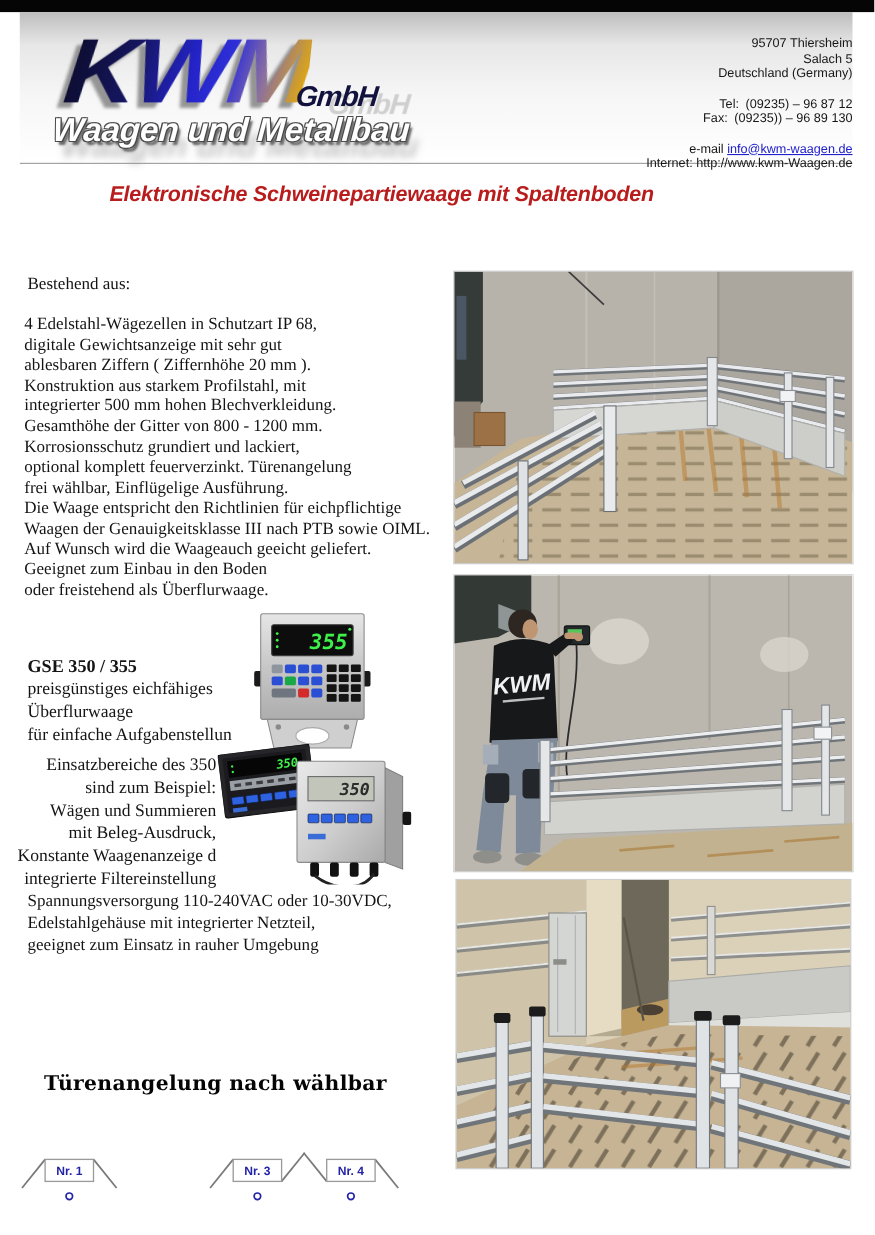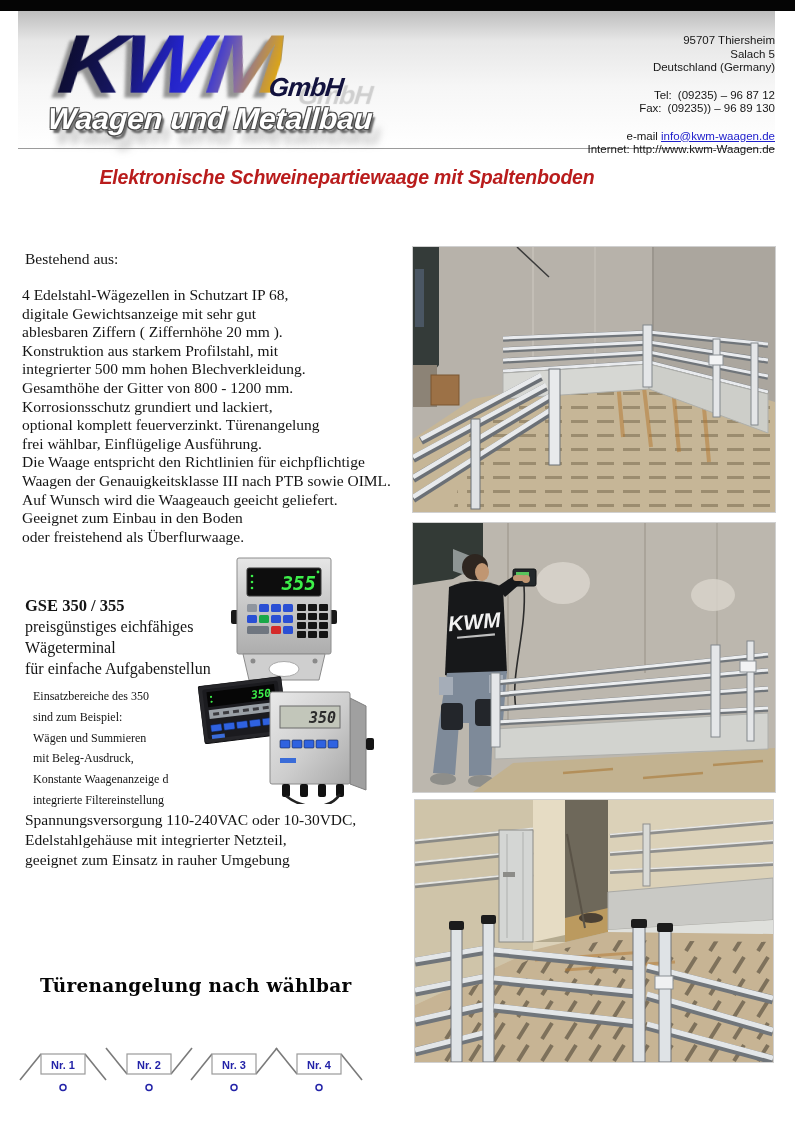--- a/index.html
+++ b/index.html
@@ -35,21 +35,21 @@
   
   .page-title{left:27px;top:166px;width:640px;text-align:center;
     font:italic 900 19.5px "Liberation Sans",sans-serif;color:#b91c1c;letter-spacing:-0.2px;}
 
   
   .serif{font-family:"Liberation Serif",serif;color:#141414;}
   .lead{left:25px;top:250px;font-size:15.5px;}
   .mainblock{left:22px;top:286px;font-size:15.5px;line-height:18.6px;white-space:pre;}
   .gse-head{left:25px;top:596px;font-size:16.5px;font-weight:bold;}
   .gse-lines{left:25px;top:617px;font-size:16px;line-height:20.8px;white-space:pre;}
-  .einsatz-lines{left:33px;top:686px;font-size:12px;line-height:20.8px;white-space:pre;}
+  .einsatz-lines{left:16px;top:686px;font-size:16px;line-height:20.8px;white-space:pre;text-align:right;}
   .merkmale-lines{left:25px;top:810px;font-size:15.5px;line-height:20px;white-space:pre;}
 
   
   .doors-head{left:40px;top:975px;font:bold 18.5px "DejaVu Serif",serif;color:#050505;letter-spacing:0.3px;}
   .doors-row{left:0;top:1044px;width:637px;height:58px;}
   .door{position:absolute;top:0;}
 
   
   .photo{box-shadow:0 0 0 1px rgba(120,120,120,0.35);}
 </style>
@@ -80,21 +80,21 @@
     <div><span>e-mail </span><a href="#">info@kwm-waagen.de</a></div>
     <div>Internet: http://www.kwm-Waagen.de</div>
   </div>
 </div>
 
 <div class="abs page-title">Elektronische Schweinepartiewaage mit Spaltenboden</div>
 
 <div class="abs serif lead">Bestehend aus:</div>
 <div class="abs serif mainblock"><div>4 Edelstahl-Wägezellen in Schutzart IP 68,</div><div>digitale Gewichtsanzeige mit sehr gut</div><div>ablesbaren Ziffern ( Ziffernhöhe 20 mm ).</div><div>Konstruktion aus starkem Profilstahl, mit</div><div>integrierter 500 mm hohen Blechverkleidung.</div><div>Gesamthöhe der Gitter von 800 - 1200 mm.</div><div>Korrosionsschutz grundiert und lackiert,</div><div>optional komplett feuerverzinkt. Türenangelung</div><div>frei wählbar, Einflügelige Ausführung.</div><div>Die Waage entspricht den Richtlinien für eichpflichtige</div><div>Waagen der Genauigkeitsklasse III nach PTB sowie OIML.</div><div>Auf Wunsch wird die Waageauch geeicht geliefert.</div><div>Geeignet zum Einbau in den Boden</div><div>oder freistehend als Überflurwaage.</div></div>
 <div class="abs serif gse-head">GSE 350 / 355</div>
-<div class="abs serif gse-lines"><div>preisgünstiges eichfähiges</div><div>Wägeterminal</div><div>für einfache Aufgabenstellun</div></div>
+<div class="abs serif gse-lines"><div>preisgünstiges eichfähiges</div><div>Überflurwaage</div><div>für einfache Aufgabenstellun</div></div>
 <div class="abs serif einsatz-lines"><div>Einsatzbereiche des 350</div><div>sind zum Beispiel:</div><div>Wägen und Summieren</div><div>mit Beleg-Ausdruck,</div><div>Konstante Waagenanzeige d</div><div>integrierte Filtereinstellung</div></div>
 <div class="abs serif merkmale-lines"><div>Spannungsversorgung 110-240VAC oder 10-30VDC,</div><div>Edelstahlgehäuse mit integrierter Netzteil,</div><div>geeignet zum Einsatz in rauher Umgebung</div></div>
 
 <svg class="abs" style="left:231px;top:556px;" width="106" height="126" viewBox="0 0 106 126">
   <defs>
     <linearGradient id="steel1" x1="0" y1="0" x2="0" y2="1">
       <stop offset="0" stop-color="#e6e6e6"></stop>
         <stop offset="0.5" stop-color="#c7c7c7"></stop>
         <stop offset="1" stop-color="#adadad"></stop>
     </linearGradient>
@@ -418,27 +418,20 @@
 
 <div class="abs doors-head">Türenangelung nach wählbar</div>
 <div class="abs doors-row">
     <div class="door" style="left: 19px;"><svg width="88" height="52" viewBox="0 0 88 52">
         <line x1="1" y1="36" x2="22" y2="10" stroke="#7a7a7a" stroke-width="1.6"></line>
         <line x1="66" y1="10" x2="87" y2="36" stroke="#7a7a7a" stroke-width="1.6"></line>
         <rect x="22" y="10" width="44" height="20" fill="#ffffff" stroke="#9a9a9a" stroke-width="1.2"></rect>
         <text x="44" y="24.5" text-anchor="middle" font-family="Liberation Sans, sans-serif" font-size="11" font-weight="bold" fill="#2323a8">Nr. 1</text>
         <circle cx="44" cy="43.5" r="3" fill="none" stroke="#2323a8" stroke-width="1.5"></circle>
       </svg></div>
-    <div class="door" style="left: 105px;"><svg width="88" height="52" viewBox="0 0 88 52">
-        <line x1="1" y1="4" x2="22" y2="30" stroke="#7a7a7a" stroke-width="1.6"></line>
-        <line x1="66" y1="30" x2="87" y2="4" stroke="#7a7a7a" stroke-width="1.6"></line>
-        <rect x="22" y="10" width="44" height="20" fill="#ffffff" stroke="#9a9a9a" stroke-width="1.2"></rect>
-        <text x="44" y="24.5" text-anchor="middle" font-family="Liberation Sans, sans-serif" font-size="11" font-weight="bold" fill="#2323a8">Nr. 2</text>
-        <circle cx="44" cy="43.5" r="3" fill="none" stroke="#2323a8" stroke-width="1.5"></circle>
-      </svg></div>
     <div class="door" style="left: 190px;"><svg width="88" height="52" viewBox="0 0 88 52">
         <line x1="1" y1="36" x2="22" y2="10" stroke="#7a7a7a" stroke-width="1.6"></line>
         <line x1="66" y1="30" x2="87" y2="4" stroke="#7a7a7a" stroke-width="1.6"></line>
         <rect x="22" y="10" width="44" height="20" fill="#ffffff" stroke="#9a9a9a" stroke-width="1.2"></rect>
         <text x="44" y="24.5" text-anchor="middle" font-family="Liberation Sans, sans-serif" font-size="11" font-weight="bold" fill="#2323a8">Nr. 3</text>
         <circle cx="44" cy="43.5" r="3" fill="none" stroke="#2323a8" stroke-width="1.5"></circle>
       </svg></div>
     <div class="door" style="left: 275px;"><svg width="88" height="52" viewBox="0 0 88 52">
         <line x1="1" y1="4" x2="22" y2="30" stroke="#7a7a7a" stroke-width="1.6"></line>
         <line x1="66" y1="10" x2="87" y2="36" stroke="#7a7a7a" stroke-width="1.6"></line>

